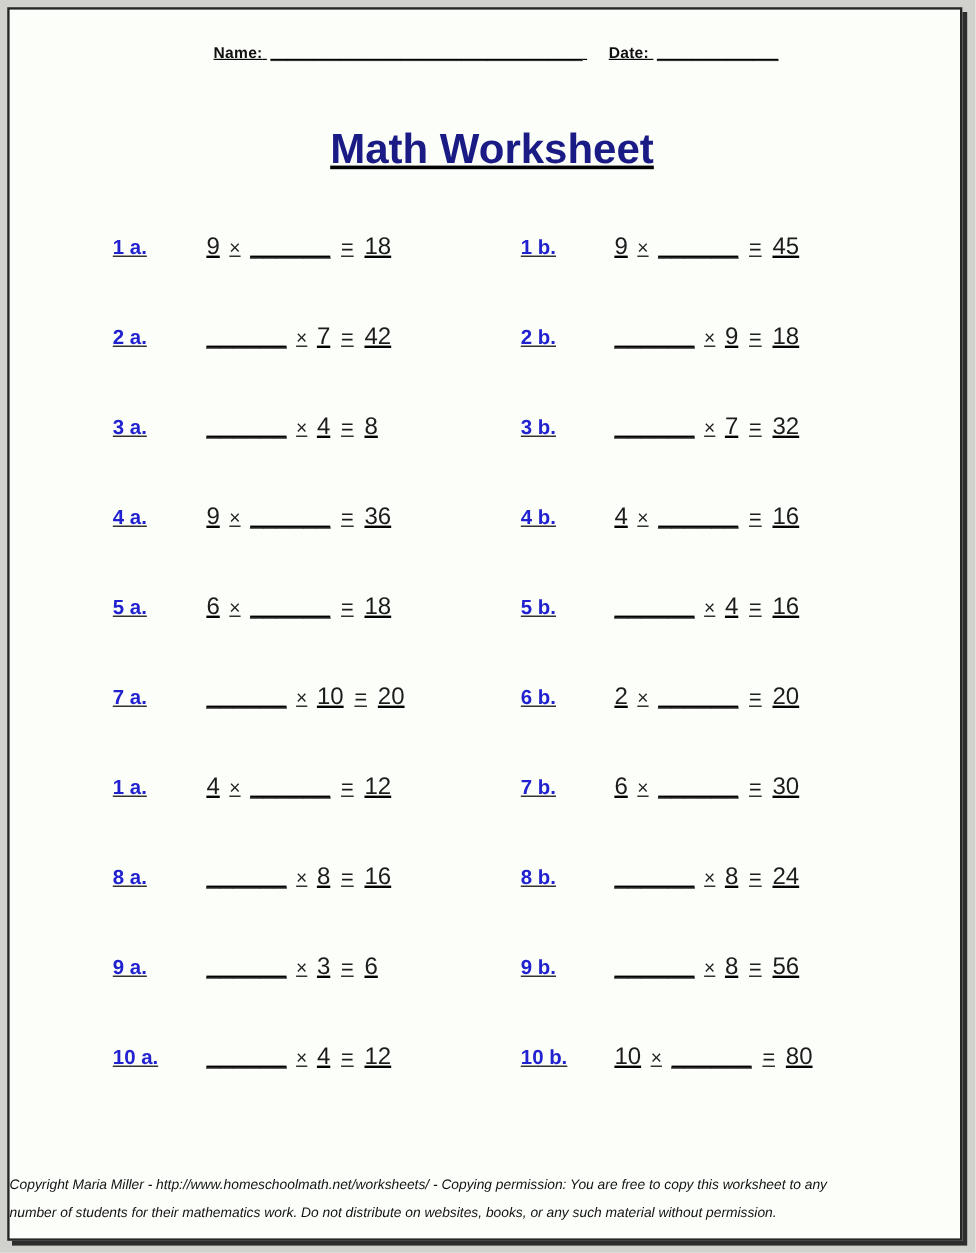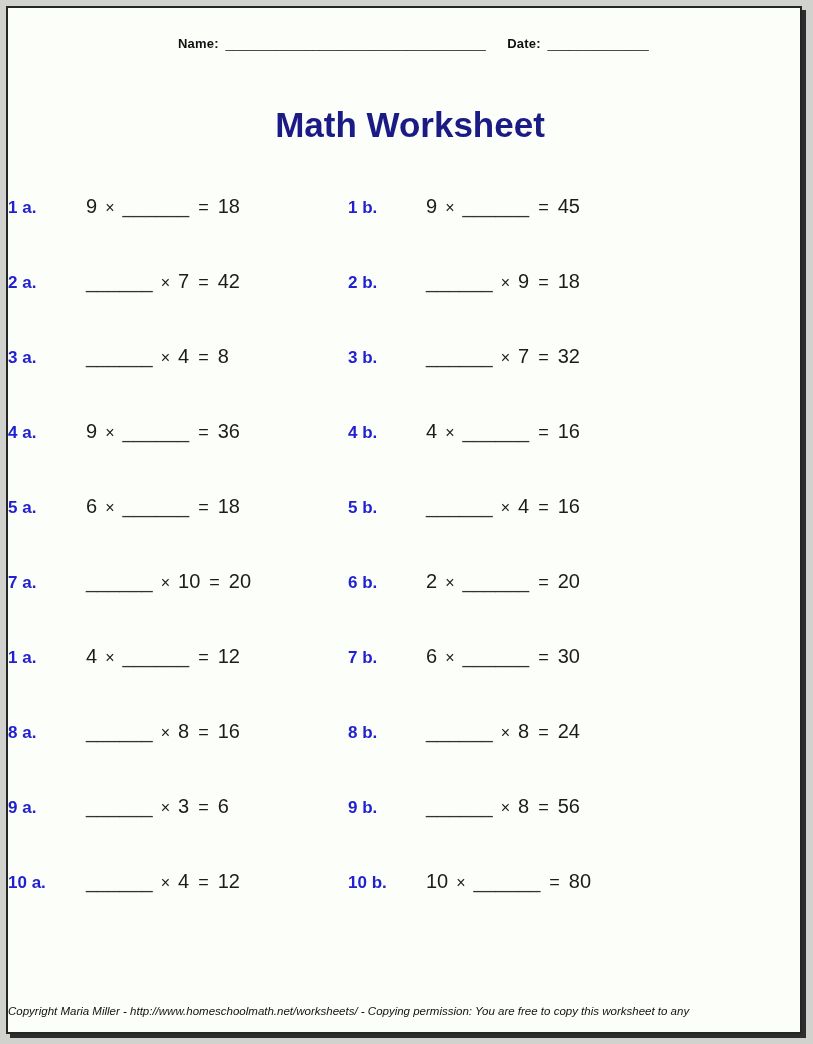--- a/index.html
+++ b/index.html
@@ -10,39 +10,41 @@
     overflow: hidden;
   }
   .page {
     position: relative;
     margin: 6px 0 0 6px;
     width: 796px; height: 1028px;
     box-sizing: border-box;
     border: 2px solid #262626;
     background: var(--page-bg, #fcfefa);
     box-shadow: 4px 4px 0 #2e2e2e;
+    text-decoration: underline;
   }
   .head-row {
     margin: 28px 0 0 170px;
     font-size: 13px;
     color: #111;
     white-space: nowrap;
   }
   .hlabel { font-weight: bold; letter-spacing: 0.2px; }
   .hlabel.date { margin-left: 18px; }
   .hblank { color: #222; letter-spacing: 0; margin-left: 3px; }
   .title {
     margin: 54px 0 0 12px;
     text-align: center;
     font-size: 35px;
     font-weight: bold;
     color: var(--title-color, #1b1b85);
   }
   .problems {
     margin-top: 24px;
+    padding-left: 86px;
     display: grid;
     grid-template-columns: 340px 1fr;
     grid-auto-rows: 75px;
     align-items: center;
   }
   .problem {
     display: flex;
     align-items: baseline;
     font-size: 20px;
     color: #1c1c1c;
@@ -239,15 +241,16 @@
         <span class="num">10</span>
         <span class="times">×</span>
         <span class="blank">______</span>
         <span class="equals">=</span>
         <span class="num">80</span>
       </div>
     </div>
 
   <div class="footer">
     <div>Copyright Maria Miller - http://www.homeschoolmath.net/worksheets/ - Copying permission: You are free to copy this worksheet to any</div>
+    <div>number of students for their mathematics work. Do not distribute on websites, books, or any such material without permission.</div>
   </div>
 
 </div>
 
 </body></html>

